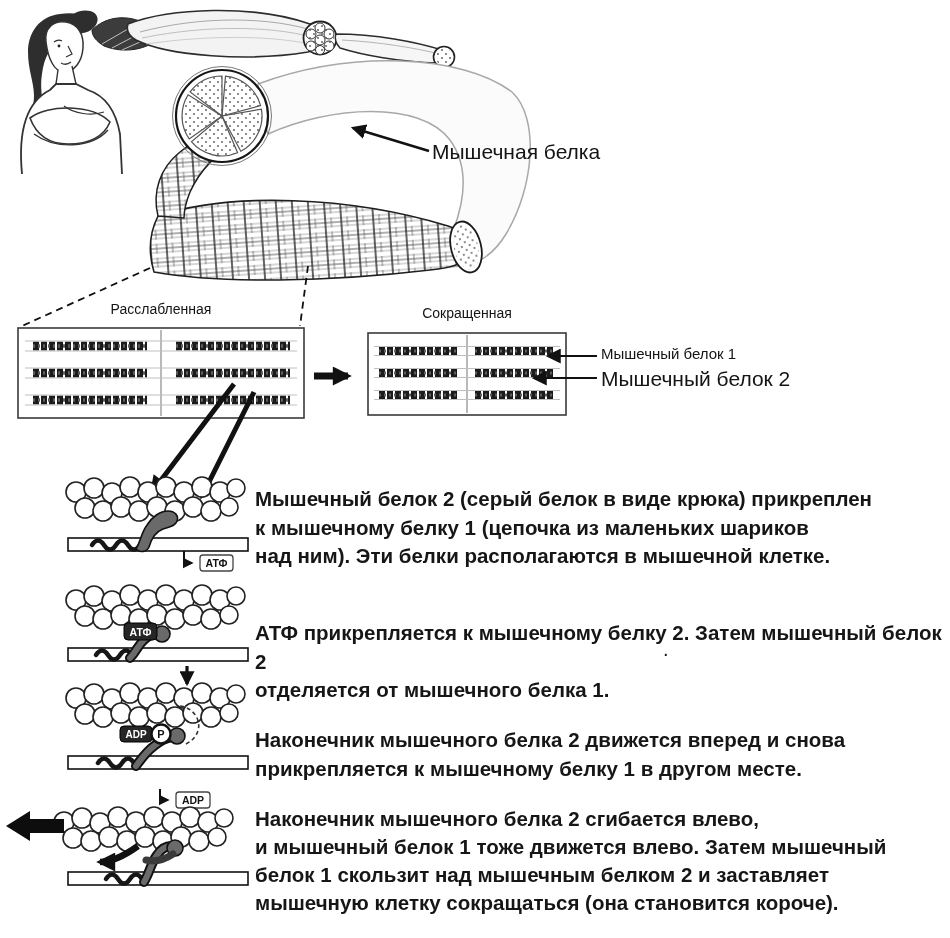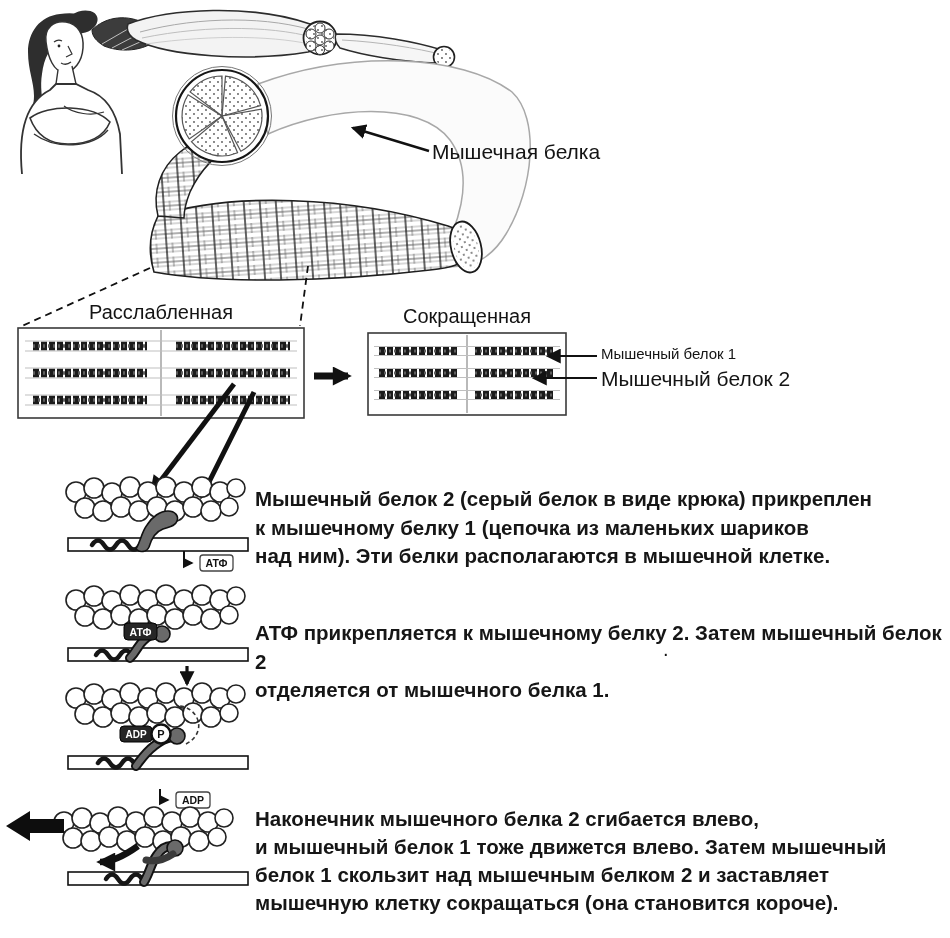--- a/index.html
+++ b/index.html
@@ -1,19 +1,19 @@
 <!DOCTYPE html>
 <html><head>
 <meta charset="utf-8">
 <style>
   html,body{margin:0;padding:0;background:#fff;}
   .page{position:relative;width:950px;height:938px;background:#fff;overflow:hidden;
         font-family:"Liberation Sans","DejaVu Sans",sans-serif;color:#141414;}
   .abs{position:absolute;}
-  .lbl{position:absolute;font-size:20px;color:#141414;white-space:nowrap;}
+  .lbl{position:absolute;font-size:14px;color:#141414;white-space:nowrap;}
   .lbl-center{text-align:center;white-space:nowrap;}
   .step-text{position:absolute;left:255px;white-space:pre-line;font-size:20.5px;line-height:28.5px;color:#161616;font-weight:bold;}
   svg.art{position:absolute;left:0;top:0;}
   .badge-text{font-family:"Liberation Sans",sans-serif;font-weight:bold;}
 </style>
 </head>
 <body>
 
 <div class="page">
 
@@ -284,20 +284,22 @@
 
   <div class="lbl" style="left:601px;top:367px;font-size:21px;">Мышечный белок 2</div>
 
   <div class="step-text" style="top:485px;">Мышечный белок 2 (серый белок в виде крюка) прикреплен
 к мышечному белку 1 (цепочка из маленьких шариков
 над ним). Эти белки располагаются в мышечной клетке.</div>
 
   <div class="step-text" style="top:619px;">АТФ прикрепляется к мышечному белку 2. Затем мышечный белок 2
 отделяется от мышечного белка 1.</div>
 
+  <div class="step-text" style="top:726px;">Наконечник мышечного белка 2 движется вперед и снова
+прикрепляется к мышечному белку 1 в другом месте.</div>
 
   <div class="step-text" style="top:805px;line-height:28px;">Наконечник мышечного белка 2 сгибается влево,
 и мышечный белок 1 тоже движется влево. Затем мышечный
 белок 1 скользит над мышечным белком 2 и заставляет
 мышечную клетку сокращаться (она становится короче).</div>
 
   <div class="abs" style="left:663px;top:638px;font-size:20px;">.</div>
 </div>
 
 </body></html>

